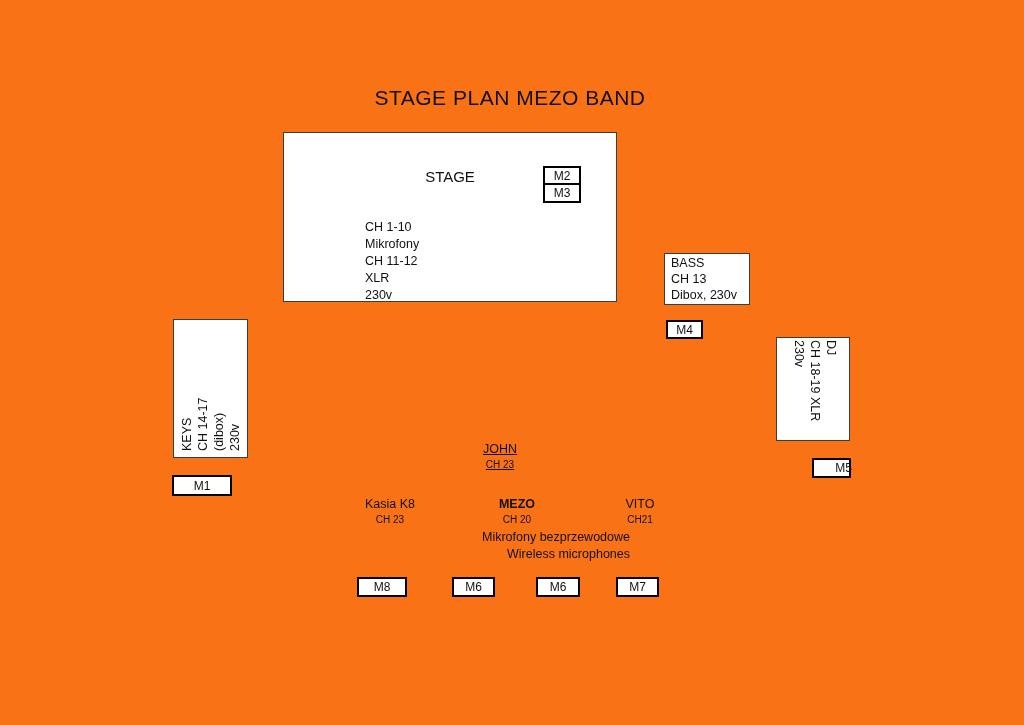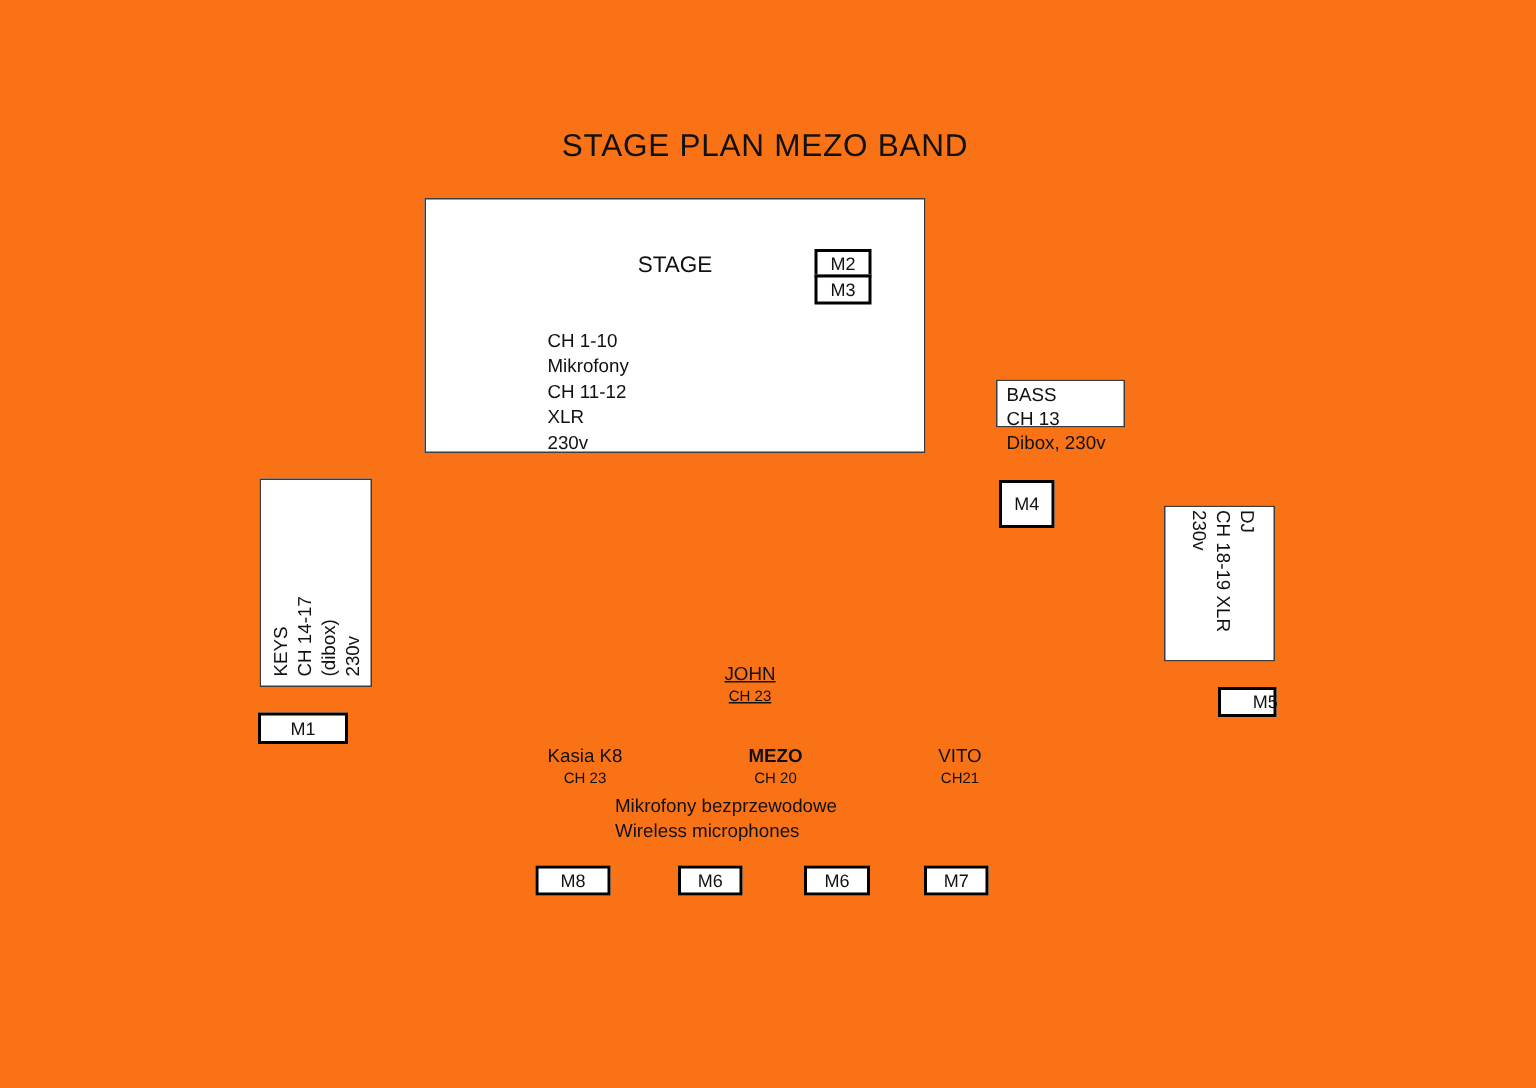--- a/index.html
+++ b/index.html
@@ -23,21 +23,21 @@
     text-align: center; color: #111;
   }
 
   
   .eqbox { border: 1px solid #3c3c3c; background: #fff; }
 
   .drums-box { left: 283px; top: 132px; width: 334px; height: 170px; }
   .drums-label { left: 400px; top: 168px; width: 100px; font-size: 15px; text-align: center; color: #111; }
   .drums-details { left: 365px; top: 219px; font-size: 12.5px; line-height: 17px; color: #111; }
 
-  .bass-box { left: 664px; top: 253px; width: 86px; height: 32px; padding: 1px 0 0 6px; font-size: 12.5px; line-height: 16px; color: #111; }
+  .bass-box { left: 664px; top: 253px; width: 86px; height: 52px; padding: 1px 0 0 6px; font-size: 12.5px; line-height: 16px; color: #111; }
 
   .keys-box { left: 173px; top: 319px; width: 75px; height: 139px; }
   .keys-text {
     position: absolute; left: 9px; top: 71px; width: 56px; height: 64px;
     font-size: 12.5px; line-height: 16px; color: #111;
     transform: rotate(-90deg); transform-origin: center center;
   }
 
   .dj-box { left: 776px; top: 337px; width: 74px; height: 104px; }
   .dj-text {
@@ -53,40 +53,40 @@
     background: #fff;
     font-size: 12px;
     text-align: center;
     color: #111;
     display: flex; align-items: center; justify-content: center;
   }
   .m2m3-stack { left: 543px; top: 166px; width: 38px; }
   .m2m3-stack .mon { position: relative; width: 38px; height: 19px; }
   .m2m3-stack .mon + .mon { margin-top: -2px; height: 20px; }
   .m1 { left: 172px; top: 475px; width: 60px; height: 21px; }
-  .m4 { left: 666px; top: 320px; width: 37px; height: 32px; }
+  .m4 { left: 666px; top: 320px; width: 37px; height: 19px; }
   .m5 { left: 812px; top: 458px; width: 39px; height: 20px; padding-left: 24px; }
   .m8 { left: 357px; top: 577px; width: 50px; height: 20px; }
   .m6a { left: 452px; top: 577px; width: 43px; height: 20px; }
   .m6b { left: 536px; top: 577px; width: 44px; height: 20px; }
   .m7 { left: 616px; top: 577px; width: 43px; height: 20px; }
 
   
   .performer { position: absolute; width: 120px; text-align: center; color: #111; }
   .performer .name { font-size: 12.5px; }
   .performer .name.bold { font-weight: bold; }
   .performer .chan { font-size: 10px; margin-top: 3px; }
   .p-john  { left: 440px; top: 442px; text-decoration: underline; }
   .p-kasia { left: 330px; top: 497px; }
   .p-mezo  { left: 457px; top: 497px; }
   .p-vito  { left: 580px; top: 497px; }
 
   .wireless {
     left: 410px; top: 529px; width: 220px;
-    font-size: 12.5px; line-height: 16.5px; text-align: left; color: #111;
+    font-size: 12.5px; line-height: 16.5px; text-align: right; color: #111;
   }
 </style>
 </head>
 <body>
 
 <div class="canvas">
 
   <div class="abs title">STAGE PLAN MEZO BAND</div>
 
   <div class="abs eqbox drums-box"></div>

